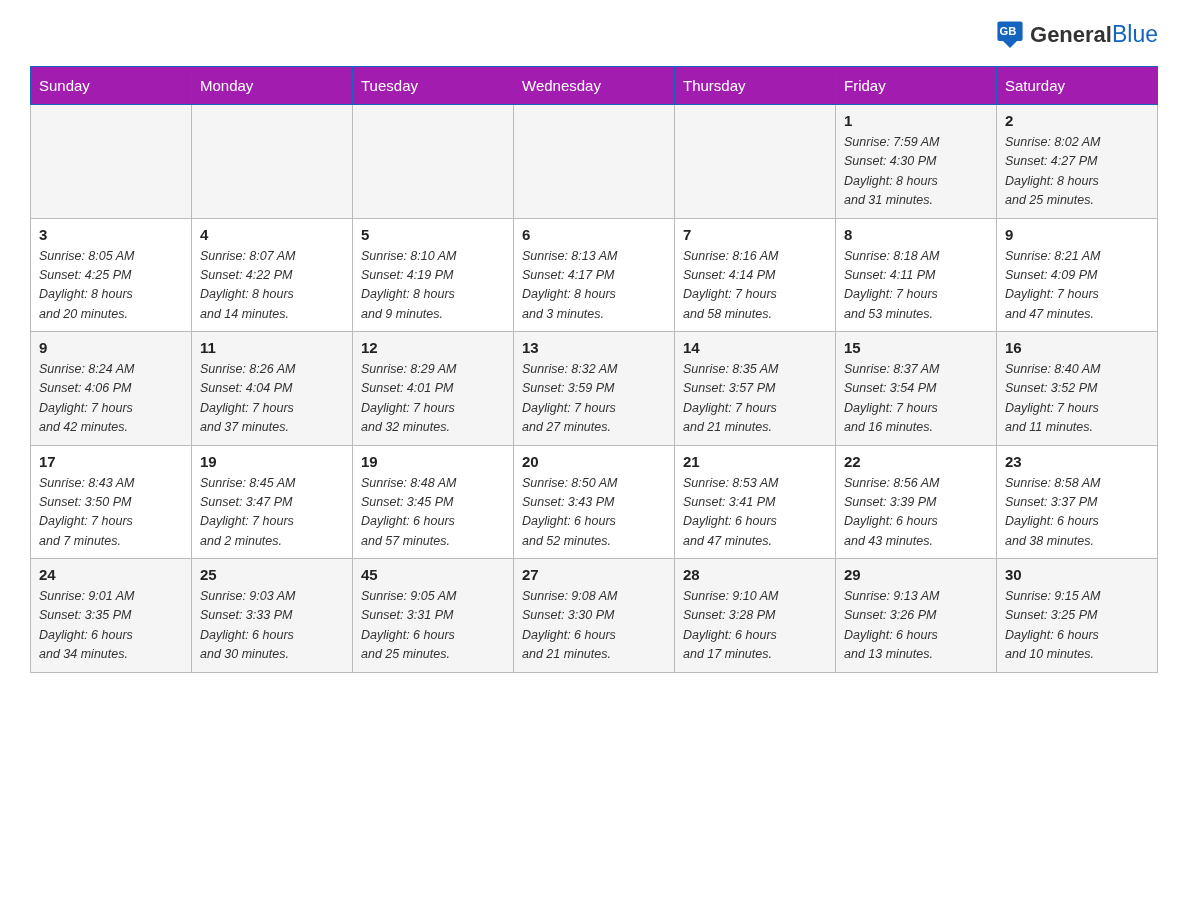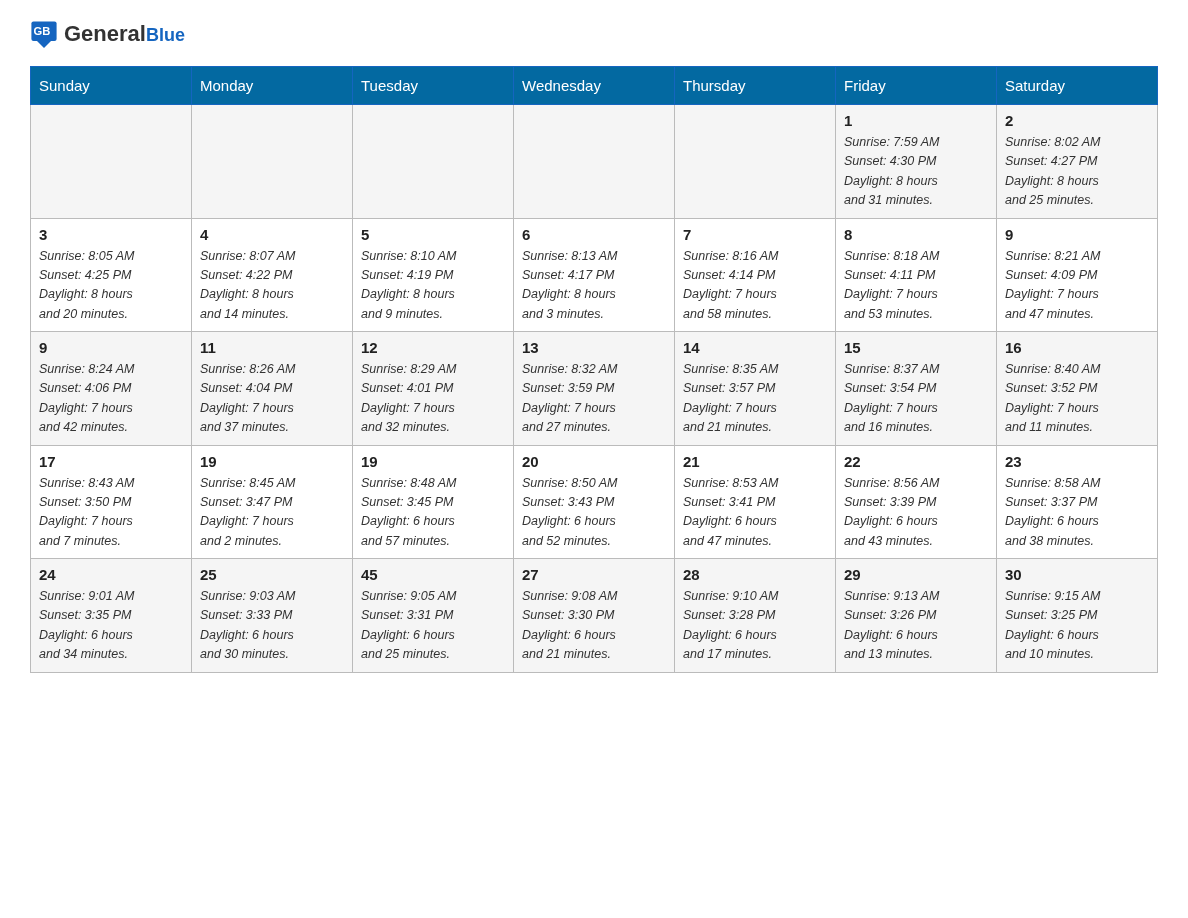--- a/index.html
+++ b/index.html
@@ -9,35 +9,34 @@
       color: #333;
       width: 1188px;
       min-height: 918px;
       padding: 20px 30px;
     }
     .header {
       display: flex;
       justify-content: flex-end;
       align-items: flex-start;
       margin-bottom: 18px;
-      flex-direction: column;
     }
     .logo {
       display: flex;
       align-items: center;
       gap: 6px;
     }
     .logo-text-general {
       font-size: 22px;
       font-weight: bold;
       color: #333;
     }
     .logo-text-blue {
-      font-size: 18px;
-      font-weight: bold;
+      font-size: 23px;
+      font-weight: normal;
       color: #1565c0;
     }
     .logo-icon {
       width: 28px;
       height: 28px;
     }
     .title-block {
       text-align: right;
     }
     .month-title {
@@ -50,21 +49,21 @@
       font-size: 18px;
       color: #555;
       margin-top: 4px;
     }
     .calendar {
       width: 100%;
       border-collapse: collapse;
       border: 1px solid #bbb;
     }
     .calendar thead tr th {
-      background: #0369a1;
+      background: #a21caf;
       color: #fff;
       font-size: 15px;
       font-weight: normal;
       padding: 10px 8px;
       text-align: left;
       border: 1px solid #1565c0;
     }
     .calendar tbody tr td {
       vertical-align: top;
       border: 1px solid #bbb;

